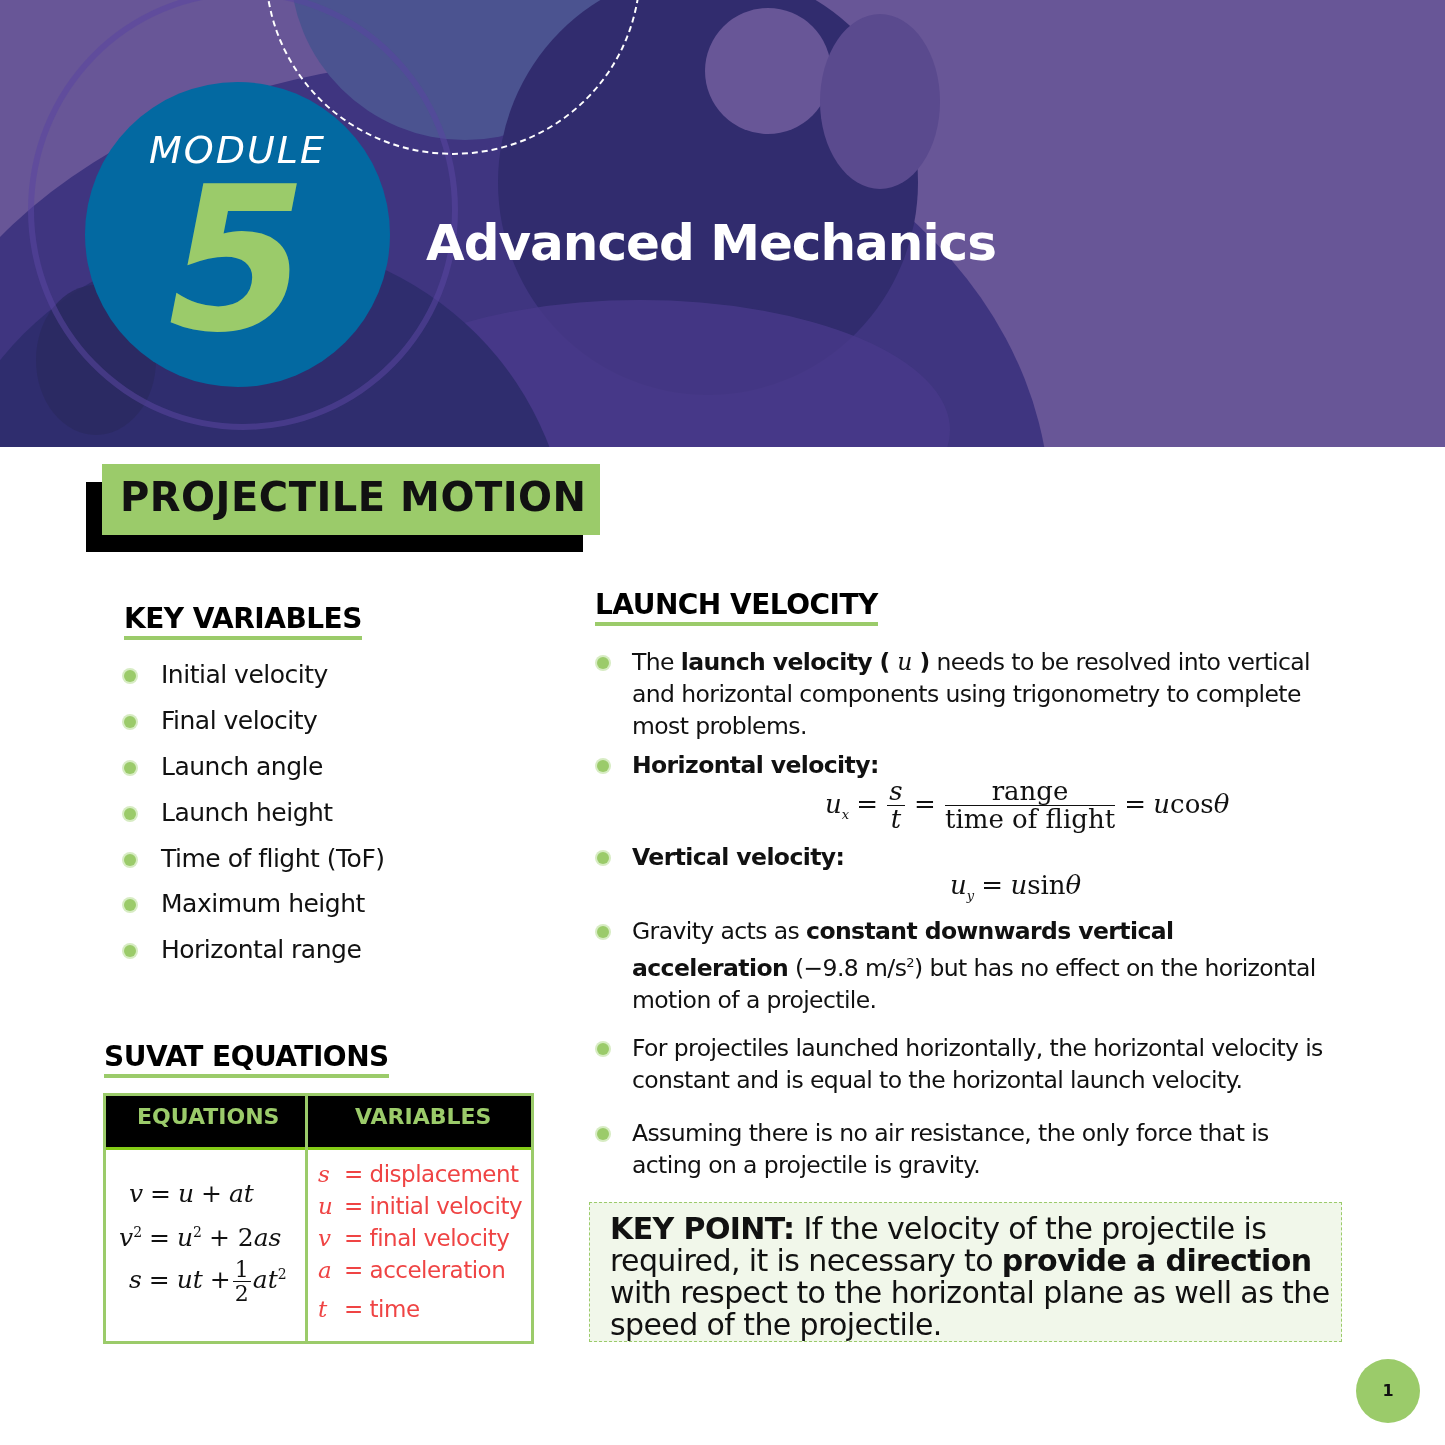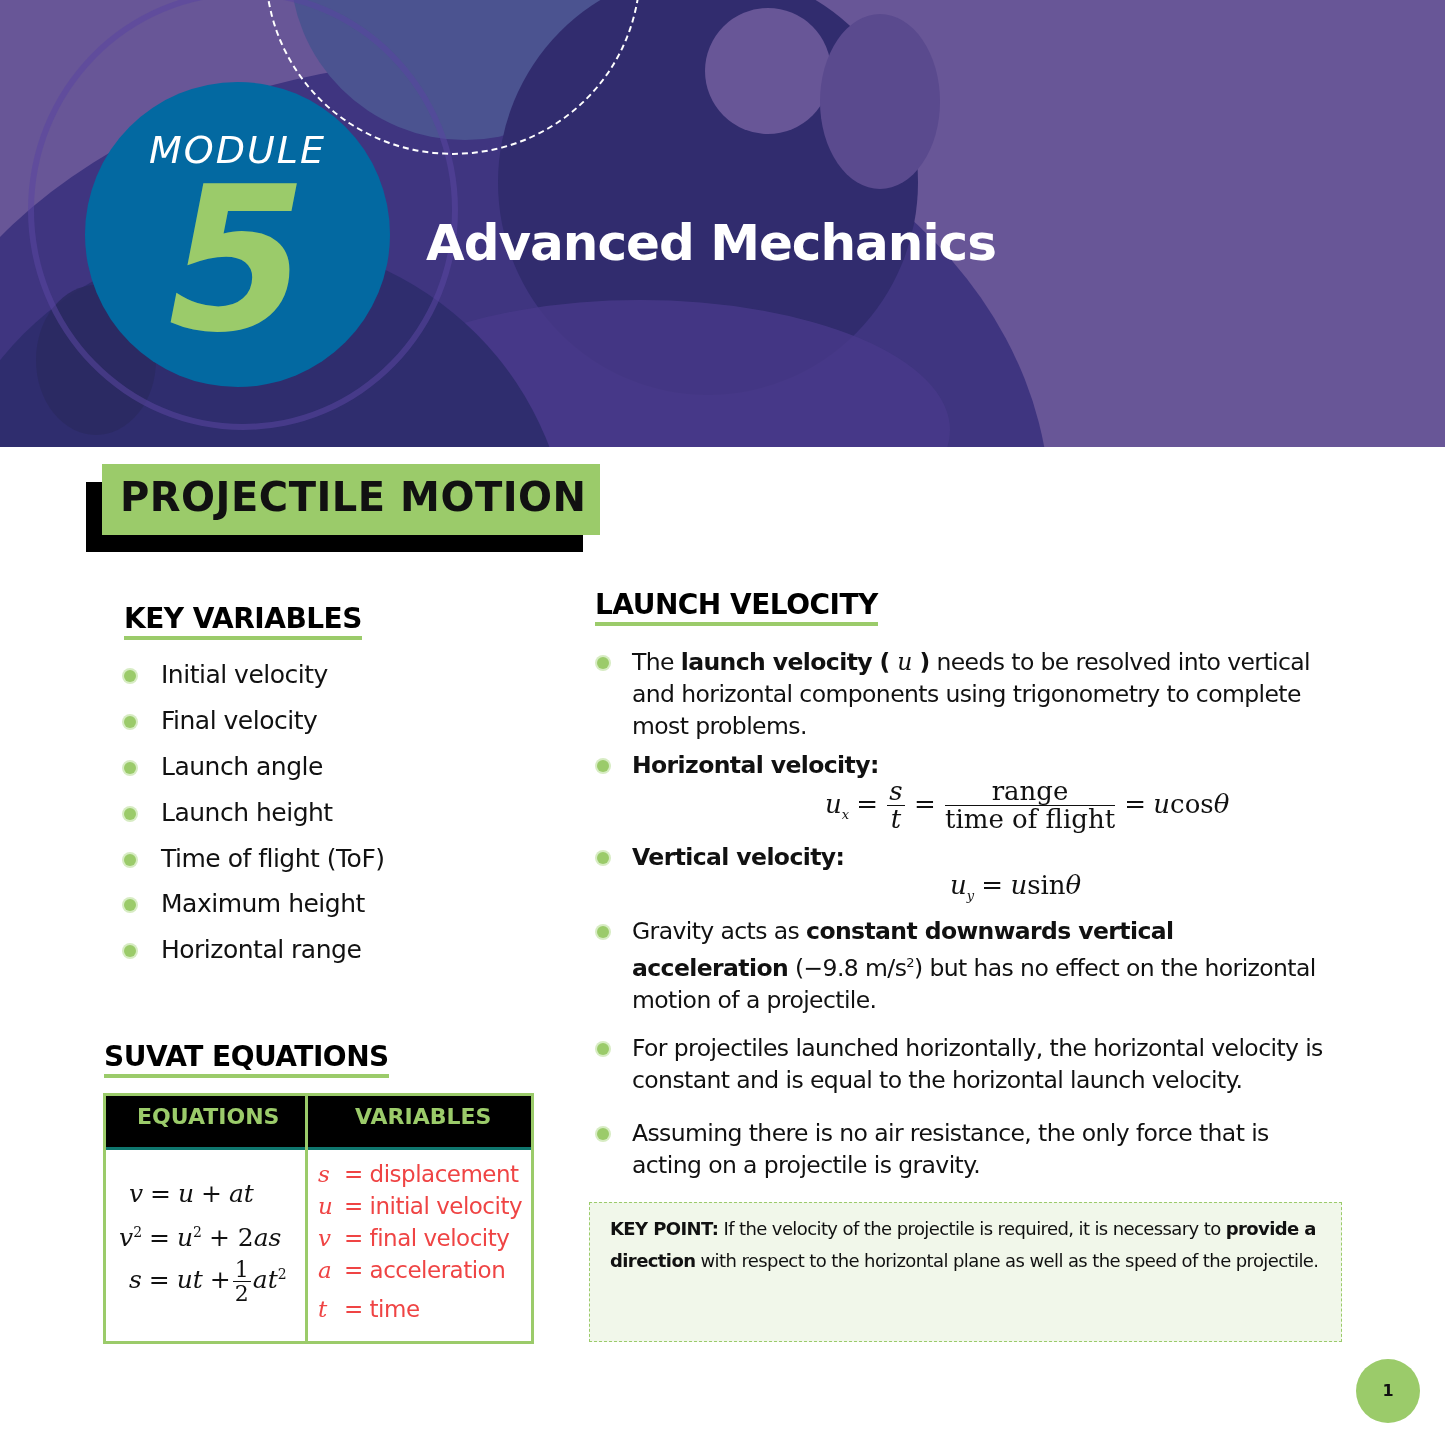--- a/index.html
+++ b/index.html
@@ -36,42 +36,42 @@
     .subhead { position: absolute; font-family: "DejaVu Sans", sans-serif; font-weight: bold; font-size: 28px; color: #000000; white-space: nowrap; padding-bottom: 1px; border-bottom: 4px solid #9bcb6a; letter-spacing: -0.5px; }
 
     
     .bullet { position: absolute; width: 12px; height: 12px; border-radius: 50%; background: #9bcb6a; box-shadow: 0 0 0 2px #d7ecc3; }
     .kv-list .item { position: absolute; left: 0; height: 30px; }
     .kv-list .bullet { left: 0; top: 10px; }
     .kv-list .label { position: absolute; left: 37px; top: 0; font-size: 25px; color: #111; white-space: nowrap; font-family: "DejaVu Sans", sans-serif; letter-spacing: -0.5px; }
 
     
     .suvat { position: absolute; left: 103px; top: 1093px; width: 431px; height: 251px; border: 3px solid #9bcb6a; background: #fff; }
-    .suvat .thead { position: absolute; left: 0; top: 0; width: 425px; height: 54px; background: #000; border-bottom: 3px solid #0f766e; }
+    .suvat .thead { position: absolute; left: 0; top: 0; width: 425px; height: 54px; background: #000; border-bottom: 3px solid #84cc16; }
     .suvat .th { position: absolute; top: 8px; font-family: "DejaVu Sans", sans-serif; font-weight: bold; font-size: 22px; color: #9bcb6a; }
     .suvat .divider { position: absolute; left: 199px; top: 0; width: 3px; height: 245px; background: #9bcb6a; }
     .math { font-family: "DejaVu Serif", "Liberation Serif", serif; font-style: italic; }
     .rm { font-family: "DejaVu Serif", "Liberation Serif", serif; font-style: normal; }
     .eq { position: absolute; font-size: 25px; white-space: nowrap; color: #111; }
     .eq sup { font-size: 14px; }
     .frac { display: inline-block; vertical-align: middle; text-align: center; margin: 0 2px; }
     .frac .num { display: block; border-bottom: 1.5px solid #111; padding: 0 2px; line-height: 1.05; }
     .frac .den { display: block; line-height: 1.05; }
     .var-row { position: absolute; left: 212px; font-size: 23px; white-space: nowrap; color: #ef4444; font-family: "DejaVu Sans", sans-serif; letter-spacing: -0.5px; }
     .var-row .sym { display: inline-block; width: 26px; font-family: "DejaVu Serif", serif; font-style: italic; font-size: 23px; }
 
     
     .rc-text { position: absolute; left: 632px; width: 720px; font-family: "DejaVu Sans", sans-serif; font-size: 23.5px; line-height: 32px; color: #111; letter-spacing: -0.6px; }
     .rc-text b { font-weight: bold; }
     .rc-bullet { left: 597px; }
     .formula { position: absolute; font-size: 26px; white-space: nowrap; color: #111; margin-left: 44px; }
     .formula sub { font-size: 13px; }
 
     .keypoint { position: absolute; left: 589px; top: 1202px; width: 753px; height: 140px; background: #f1f7ea; border: 1.5px dashed #9bcb6a; }
-    .keypoint .kp-text { position: absolute; left: 20px; top: 10px; width: 720px; font-family: "DejaVu Sans", sans-serif; font-size: 18px; line-height: 32px; color: #111; letter-spacing: -0.6px; }
+    .keypoint .kp-text { position: absolute; left: 20px; top: 10px; width: 720px; font-family: "DejaVu Sans", sans-serif; font-size: 30px; line-height: 32px; color: #111; letter-spacing: -0.6px; }
 
     .page-num { position: absolute; left: 1356px; top: 1359px; width: 64px; height: 64px; border-radius: 50%; background: #9bcb6a; text-align: center; line-height: 64px; font-family: "DejaVu Sans", sans-serif; font-weight: bold; font-size: 16px; color: #111; }
   </style>
 </head>
 <body>
 
 <div class="banner">
   <div class="shape s-big-left"></div>
   <div class="shape s-top-blue"></div>
   <div class="shape s-right-dark"></div>

